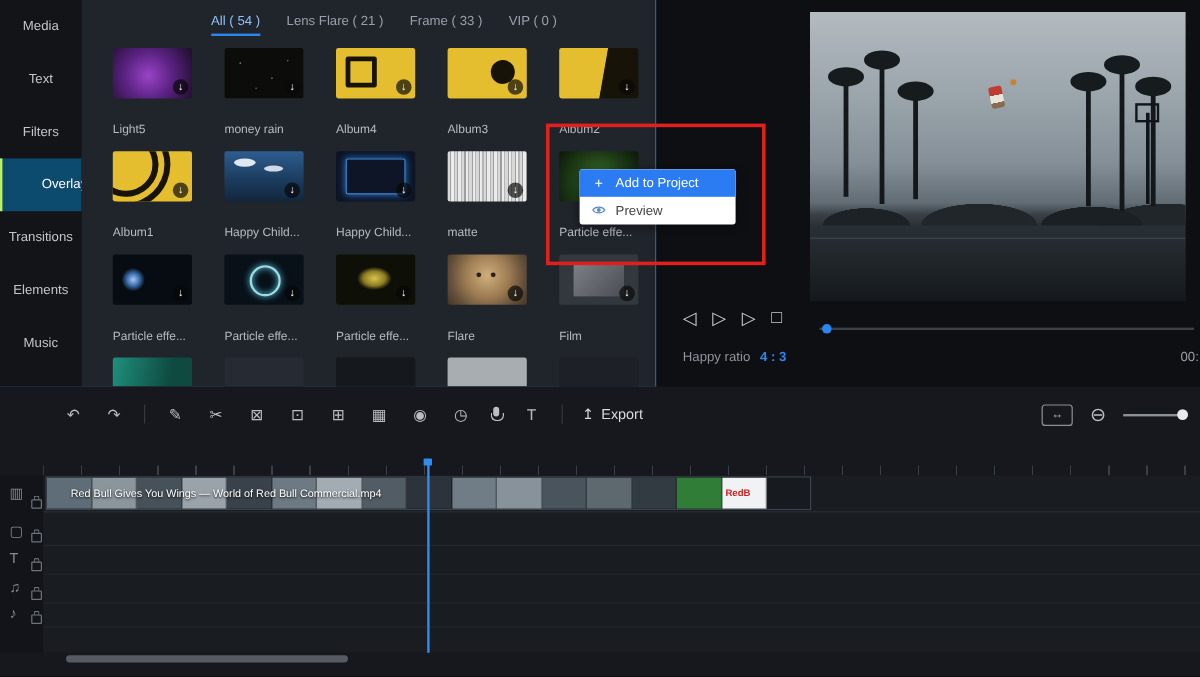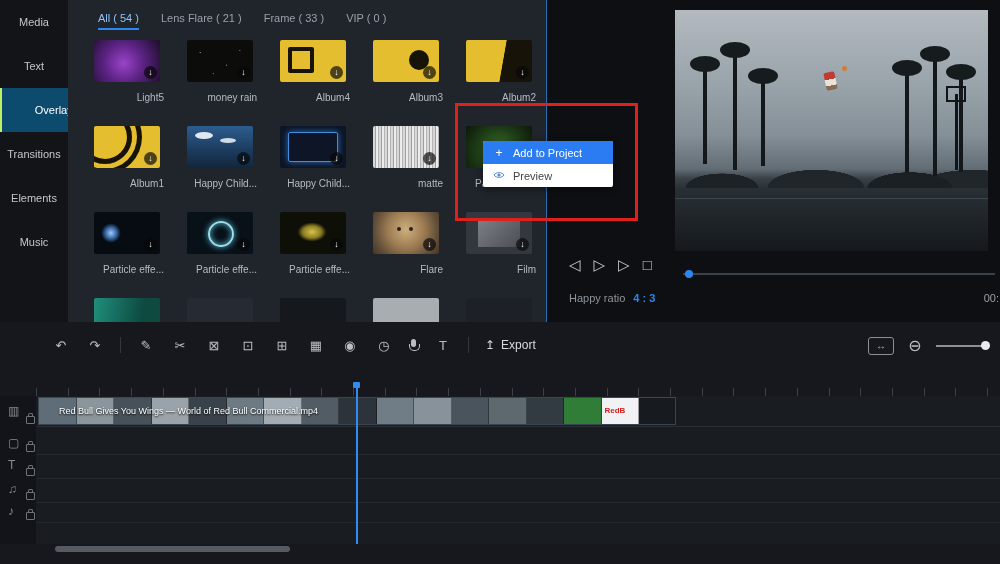--- a/index.html
+++ b/index.html
@@ -7,27 +7,27 @@
          font-family:Liberation Sans, sans-serif;-webkit-font-smoothing:antialiased;}
 
   
   .sidebar{position:absolute;left:0;top:0;width:68px;height:322px;background:#121418;border-bottom:1px solid #2d6fb5;}
   .side-item{height:44px;display:flex;align-items:center;justify-content:center;font-size:11px;color:#c2c6cc;cursor:pointer;}
   .side-item.active{background:#0c4a6e;color:#fff;border-left:2px solid #bef264;padding-left:43px;}
 
   
   .panel{position:absolute;left:68px;top:0;width:478px;height:322px;background:#20242b;
          border-right:1px solid #2d6fb5;border-bottom:1px solid #2d6fb5;overflow:hidden;}
-  .tabs{display:flex;gap:22px;padding:12px 4px 0 30px;font-size:11px;color:#9aa0a8;}
+  .tabs{display:flex;gap:22px;padding:12px 4px 0 30px;font-size:11px;color:#9aa0a8;justify-content:center;}
   .tab{cursor:pointer;padding-bottom:4px;white-space:nowrap;}
   .tab.active{color:#8fc2f8;border-bottom:2px solid #2c86f0;}
   .grid{position:absolute;left:26px;top:36px;display:grid;grid-template-columns:repeat(5,93px);}
   .cell{width:93px;height:86px;display:flex;flex-direction:column;align-items:flex-start;}
   .thumb{position:relative;width:66px;height:42px;border-radius:2px;margin-top:4px;overflow:hidden;cursor:pointer;}
-  .tlabel{width:70px;margin-top:10px;font-size:10px;color:#b6bac1;text-align:right;
+  .tlabel{width:70px;margin-top:21px;font-size:10px;color:#b6bac1;text-align:left;
           white-space:nowrap;overflow:hidden;text-overflow:ellipsis;}
   .dl{position:absolute;right:3px;bottom:3px;width:13px;height:13px;border-radius:50%;
       background:rgba(8,8,8,.68);color:#fff;font-size:9px;line-height:13px;text-align:center;z-index:2;}
 
   
   .th-light5{background:radial-gradient(circle at 45% 55%,#9a44c8 0%,#5c2384 45%,#1c0d28 100%);}
   .th-rain{background-color:#0c0d0a;background-image:radial-gradient(1px 1px at 20% 30%,#aa9,transparent),
      radial-gradient(1px 1px at 60% 60%,#998,transparent),radial-gradient(1px 1px at 80% 25%,#887,transparent),
      radial-gradient(1px 1px at 40% 80%,#776,transparent);}
   .th-album4{background:#e4be2f;}
@@ -140,20 +140,21 @@
   .hscroll{position:absolute;left:55px;top:224px;width:235px;height:6px;border-radius:3px;background:#565b63;cursor:pointer;}
 </style>
 </head>
 <body>
 
 <div class="stage">
 
   <nav class="sidebar">
     <div class="side-item">Media</div>
     <div class="side-item">Text</div>
+    <div class="side-item">Filters</div>
     <div class="side-item active">Overlays</div>
     <div class="side-item">Transitions</div>
     <div class="side-item">Elements</div>
     <div class="side-item">Music</div>
   </nav>
 
   <section class="panel">
     <div class="tabs">
       <div class="tab active">All ( 54 )</div>
       <div class="tab">Lens Flare ( 21 )</div>

